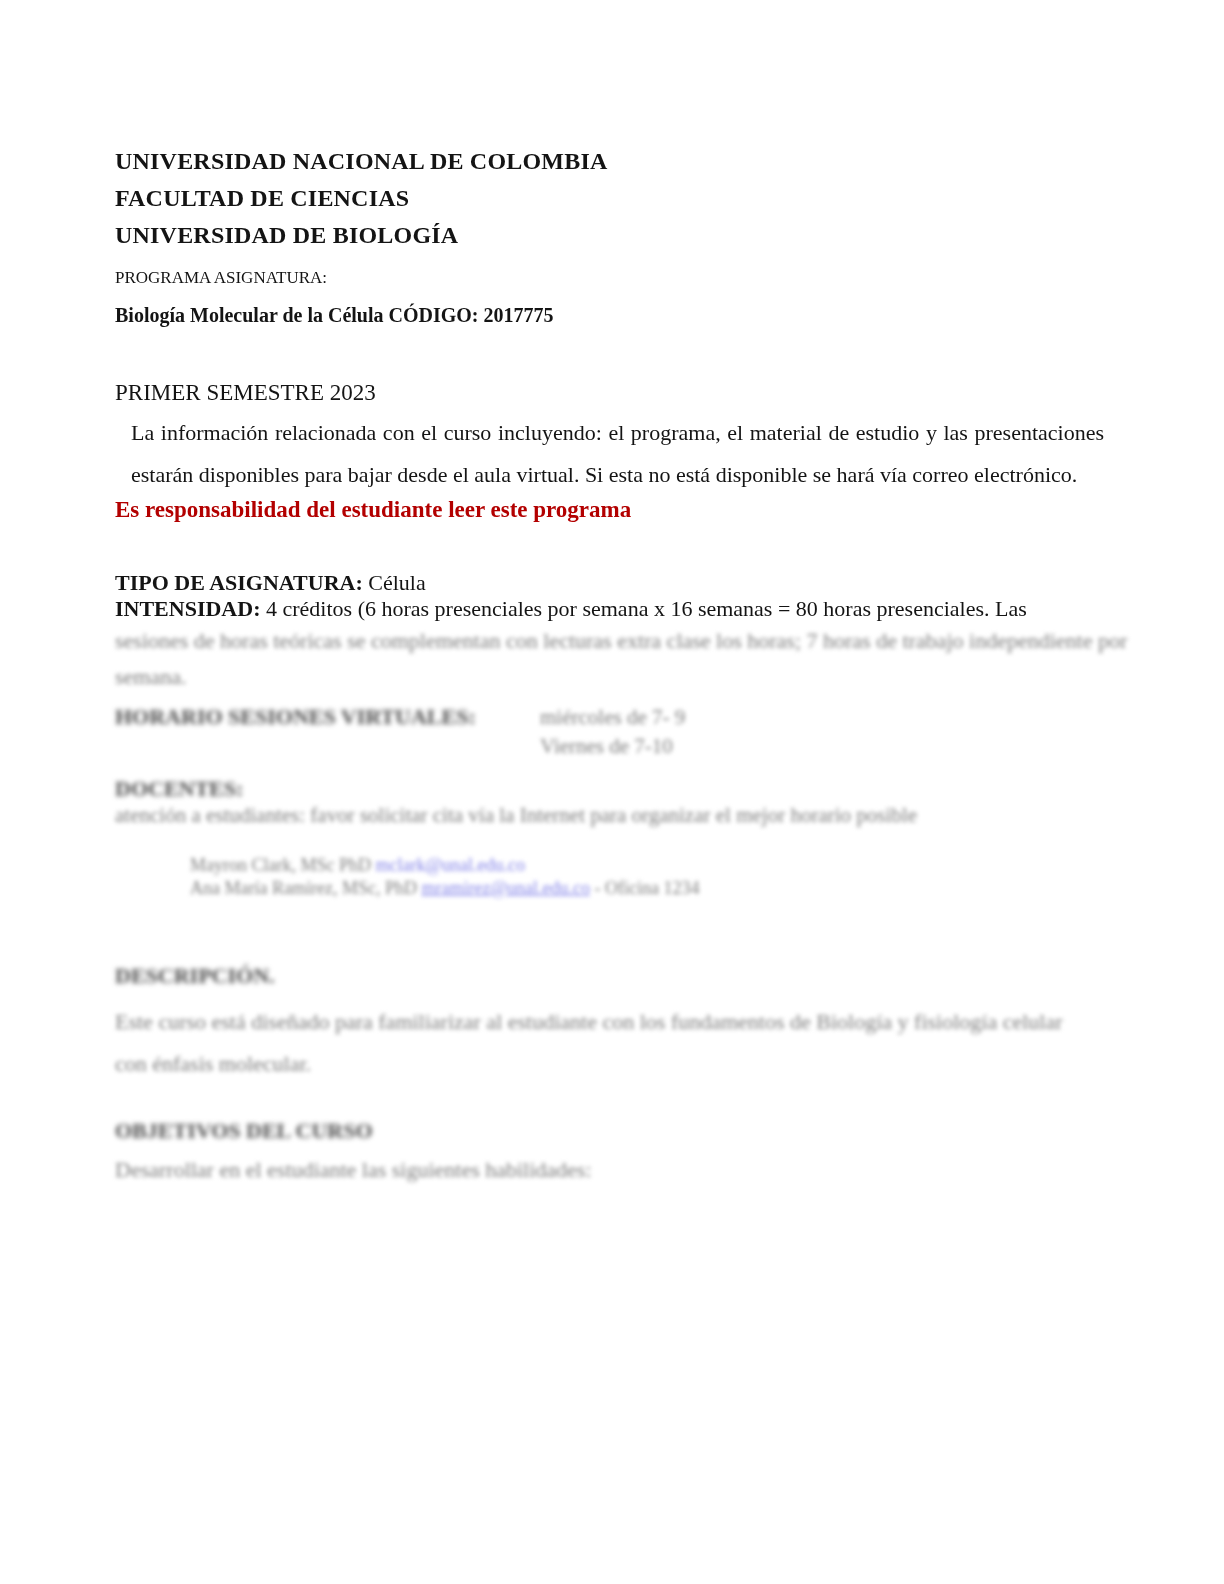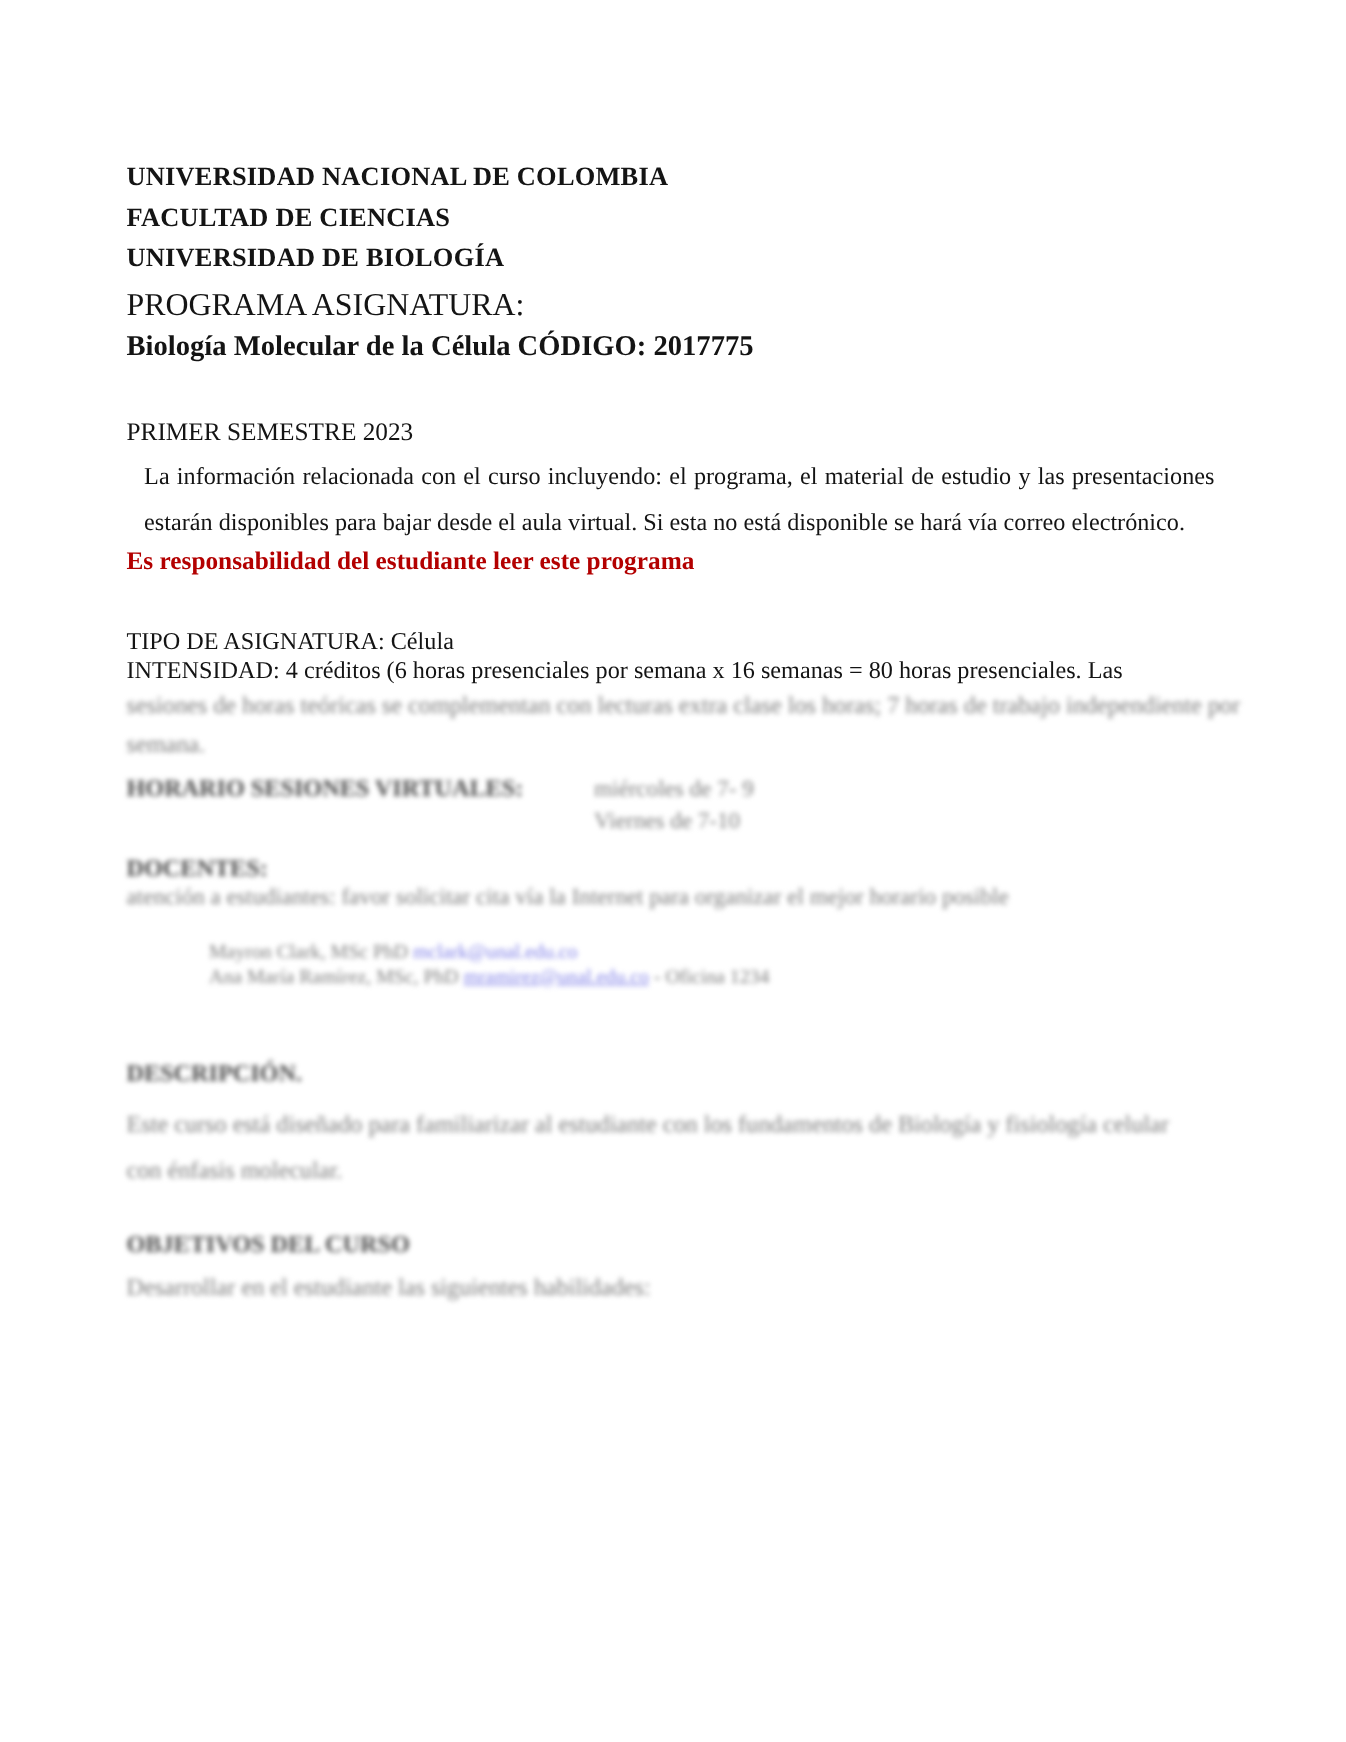--- a/index.html
+++ b/index.html
@@ -8,27 +8,27 @@
     width: 1224px;
     height: 1188px;
     background: #ffffff;
     font-family: "Liberation Serif", "DejaVu Serif", serif;
     color: #141414;
     box-sizing: border-box;
     padding: 143px 120px 60px 115px;
     overflow: hidden;
   }
   .hdr { font-weight: bold; font-size: 24px; line-height: 37px; letter-spacing: 0.2px; }
-  .program-label { font-size: 29px; line-height: 37px; margin-top: 5px; }
-  .course-title { font-weight: bold; font-size: 26px; line-height: 38px; }
+  .program-label { font-size: 17px; line-height: 37px; margin-top: 5px; }
+  .course-title { font-weight: bold; font-size: 20px; line-height: 38px; }
   .semester { font-size: 23px; line-height: 37px; margin-top: 40px; }
   .intro { font-size: 22px; line-height: 42px; text-align: justify; margin-top: 1px; margin-left: 16px; }
   .notice { font-weight: bold; font-size: 23px; color: #b30000; line-height: 28px; }
   .detail-line { font-size: 22px; line-height: 26px; white-space: nowrap; }
-  .detail-line .lbl { font-weight: normal; }
+  .detail-line .lbl { font-weight: bold; }
   .tipo { margin-top: 46px; }
 
   
   .bl   { filter: blur(2.3px); color: #7d7d7d; }
   .blb  { filter: blur(2.5px); color: #4a4a4a; font-weight: bold; }
   .bl-line { font-size: 22px; line-height: 36px; white-space: nowrap; }
   .bl-link { color: #8080e8; }
   .bl-link-u { color: #8080e8; text-decoration: underline; }
 
   .horario-row { display: flex; margin-top: 9px; align-items: flex-start; }

